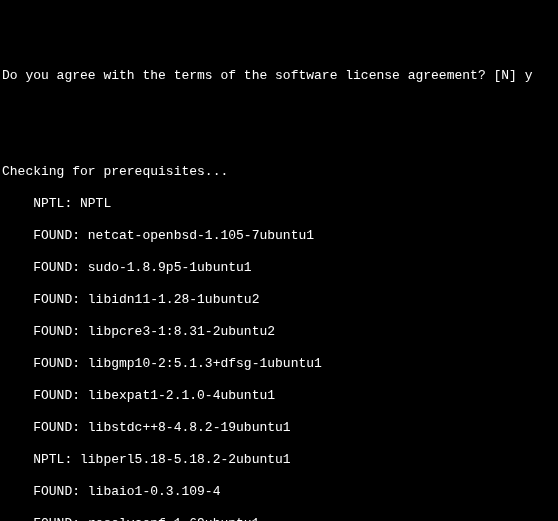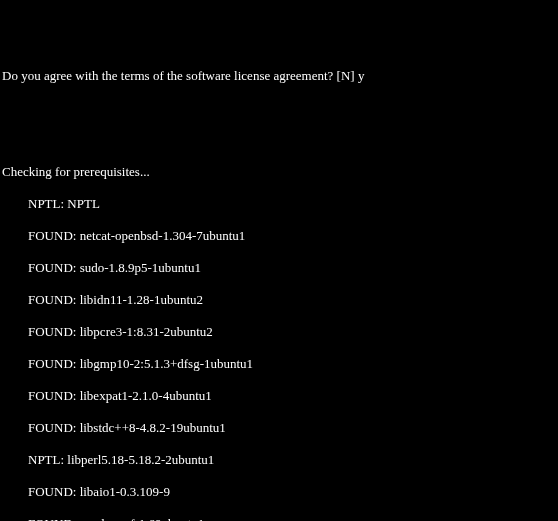--- a/index.html
+++ b/index.html
@@ -14,45 +14,44 @@
       line-height: 16px;
       color: #fff;
       width: 558px;
       height: 521px;
       padding: 4px 2px;
       overflow: hidden;
       white-space: pre;
     }
     .line {
       display: block;
-      font-family: Liberation Serif, serif;
     }
     .indent {
       margin-left: 4ch;
     }
   </style>
 </head>
 <body>
 
 
 
 <span class="line"><span>Do you agree with the terms of the software license agreement? [N] </span><span>y</span></span>
 <span class="line"> </span>
 <span class="line"> </span>
 <span class="line">Checking for prerequisites...</span>
 <span class="line indent">NPTL: NPTL</span>
-<span class="line indent">FOUND: netcat-openbsd-1.304-7ubuntu1</span>
+<span class="line indent">FOUND: netcat-openbsd-1.105-7ubuntu1</span>
 <span class="line indent">FOUND: sudo-1.8.9p5-1ubuntu1</span>
 <span class="line indent">FOUND: libidn11-1.28-1ubuntu2</span>
 <span class="line indent">FOUND: libpcre3-1:8.31-2ubuntu2</span>
 <span class="line indent">FOUND: libgmp10-2:5.1.3+dfsg-1ubuntu1</span>
 <span class="line indent">FOUND: libexpat1-2.1.0-4ubuntu1</span>
 <span class="line indent">FOUND: libstdc++8-4.8.2-19ubuntu1</span>
 <span class="line indent">NPTL: libperl5.18-5.18.2-2ubuntu1</span>
-<span class="line indent">FOUND: libaio1-0.3.109-9</span>
+<span class="line indent">FOUND: libaio1-0.3.109-4</span>
 <span class="line indent">FOUND: resolvconf-1.69ubuntu1</span>
 
 
 
 
 
 
 
 
 

